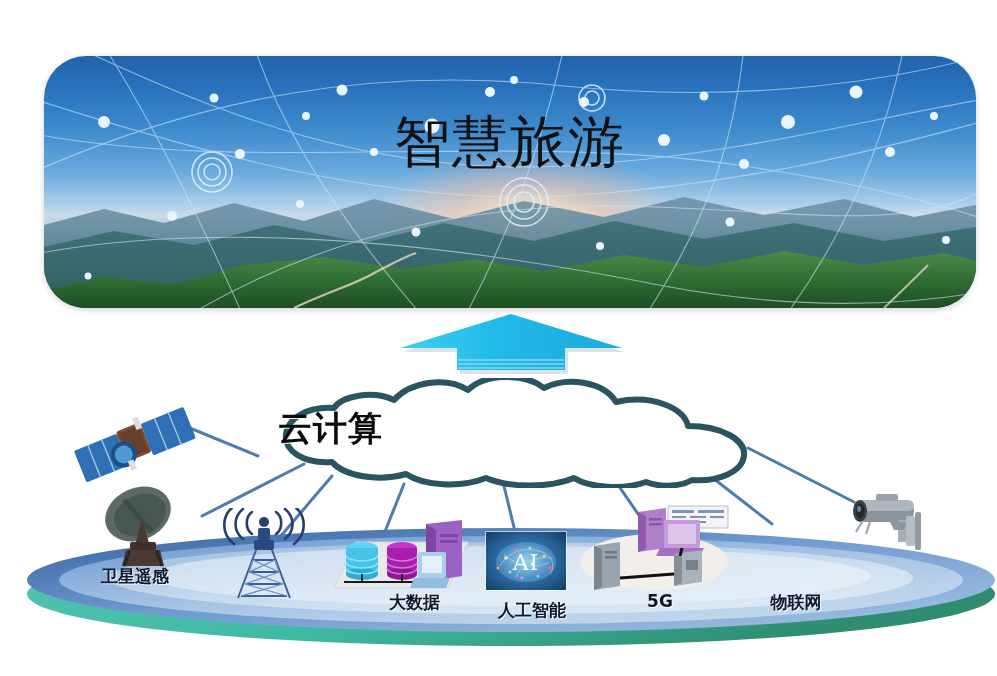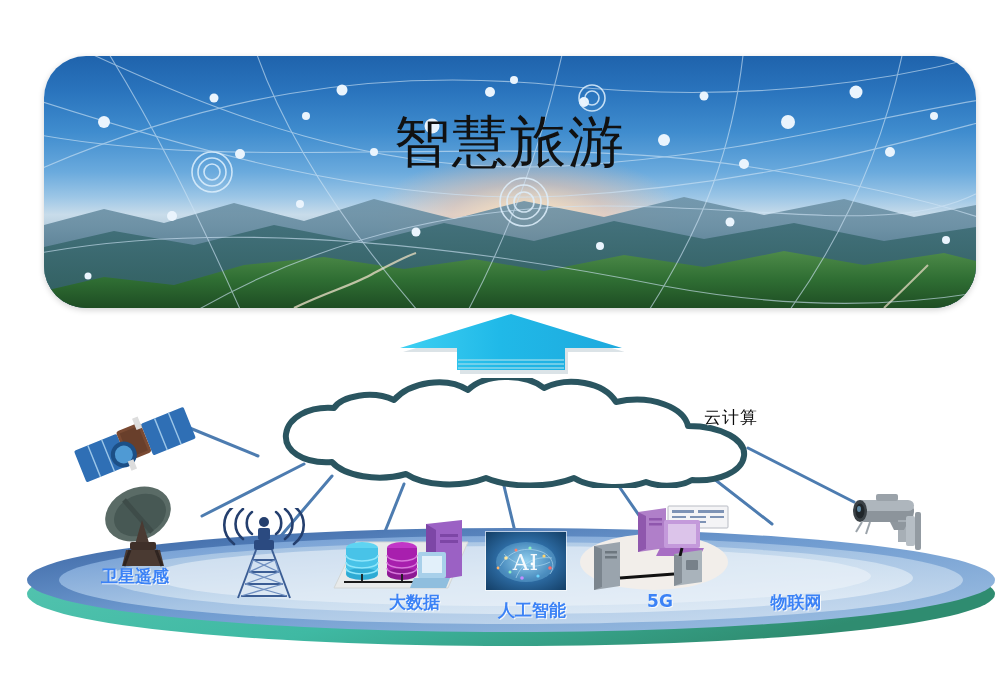--- a/index.html
+++ b/index.html
@@ -23,34 +23,34 @@
   .banner-title{position:absolute;left:0;right:0;top:58px;text-align:center;
       font-family:"DejaVu Serif","Liberation Serif",serif;
       font-size:56px;font-weight:400;color:#111111;letter-spacing:2px;
       line-height:1;}
 
   
   .arrow{position:absolute;left:386px;top:288px;width:226px;height:64px;}
 
   
   .cloud{position:absolute;left:266px;top:354px;width:480px;height:110px;}
-  .cloud-label{position:absolute;left:266px;top:382px;width:480px;text-align:right;
-      font-size:17px;font-weight:normal;color:#0b0b0b;letter-spacing:1px;
+  .cloud-label{position:absolute;left:266px;top:382px;width:480px;text-align:left;
+      font-size:34px;font-weight:bold;color:#0b0b0b;letter-spacing:1px;
       text-shadow:1px 1px 0 rgba(255,255,255,.9);}
 
   
   .links{position:absolute;left:0;top:0;width:997px;height:676px;}
 
   
   .platform{position:absolute;left:8px;top:500px;width:982px;height:128px;}
 
   
   .node{position:absolute;}
   .node-label{position:absolute;text-align:center;white-space:nowrap;
-      font-size:17px;font-weight:bold;color:#3b82f6;
+      font-size:17px;font-weight:bold;color:#0f172a;
       text-shadow:1px 1px 0 rgba(255,255,255,.85);}
 
   .n-sat{left:52px;top:366px;width:140px;height:110px;}
   .l-sat{left:48px;top:541px;width:150px;}
 
   .n-dish{left:78px;top:462px;width:108px;height:86px;}
 
   .n-tower{left:204px;top:484px;width:96px;height:92px;}
   .l-tower{left:176px;top:575px;width:150px;}
 

